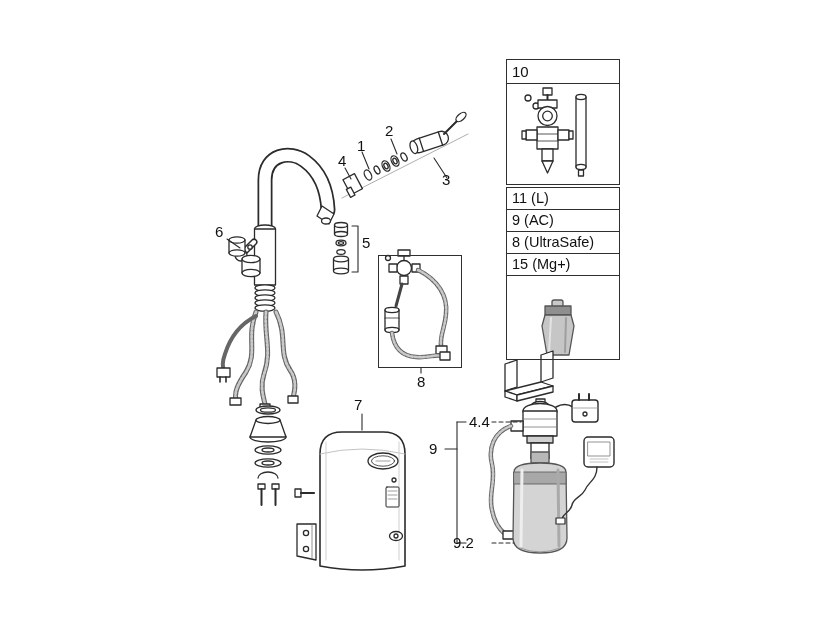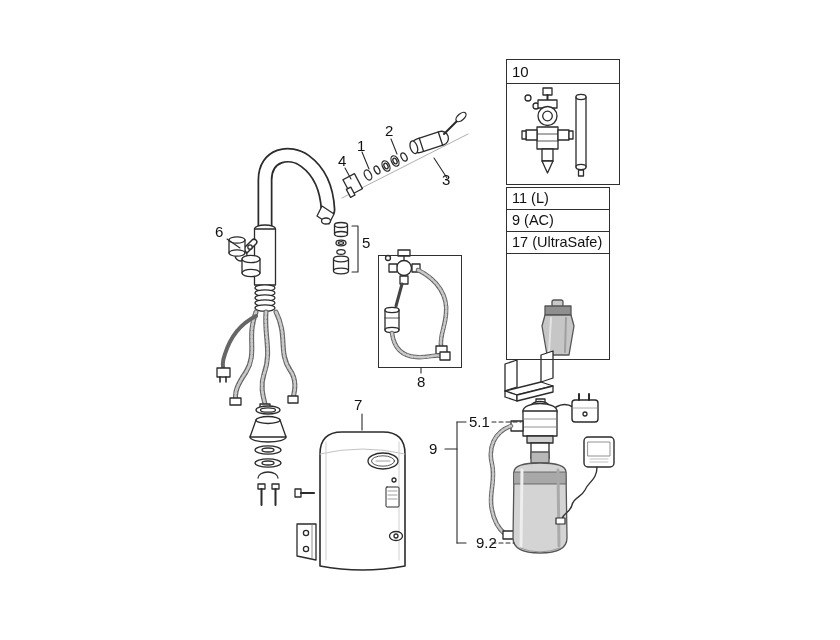--- a/index.html
+++ b/index.html
@@ -259,39 +259,42 @@
         <line x1="492" y1="422" x2="521" y2="422" stroke-dasharray="4 3"></line>
         <line x1="492" y1="543" x2="514" y2="543" stroke-dasharray="4 3"></line>
       </g>
     </g>
   </svg>
 
   <div class="panel" id="box10" style="left:506px;top:59px;width:114px;height:126px;">
     <div class="panel-label">10</div>
   </div>
 
-  <div class="panel" id="partsList" style="left:506px;top:187px;width:104px;height:173px;">
+  <div class="panel" id="partsList" style="left:506px;top:187px;width:114px;height:173px;">
     <div class="row">
       <span>11 (L)</span>
     </div>
     <div class="row">
       <span>9 (AC)</span>
     </div>
     <div class="row">
-      <span>17 (UltraSafe)</span>
+      <span>8 (UltraSafe)</span>
+    </div>
+    <div class="row">
+      <span>15 (Mg+)</span>
     </div>
   </div>
 
   <div class="panel" id="box8" style="left:378px;top:255px;width:84px;height:113px;"></div>
 
   <div class="co" style="left:357px;top:138px;">1</div>
   <div class="co" style="left:385px;top:123px;">2</div>
   <div class="co" style="left:442px;top:172px;">3</div>
   <div class="co" style="left:338px;top:153px;">4</div>
   <div class="co" style="left:362px;top:235px;">5</div>
   <div class="co" style="left:215px;top:224px;">6</div>
   <div class="co" style="left:354px;top:397px;">7</div>
   <div class="co" style="left:417px;top:374px;">8</div>
   <div class="co" style="left:429px;top:441px;">9</div>
-  <div class="co" style="left:469px;top:414px;">5.1</div>
-  <div class="co" style="left:476px;top:535px;">9.2</div>
+  <div class="co" style="left:469px;top:414px;">4.4</div>
+  <div class="co" style="left:453px;top:535px;">9.2</div>
 
 </div>
 
 </body></html>

